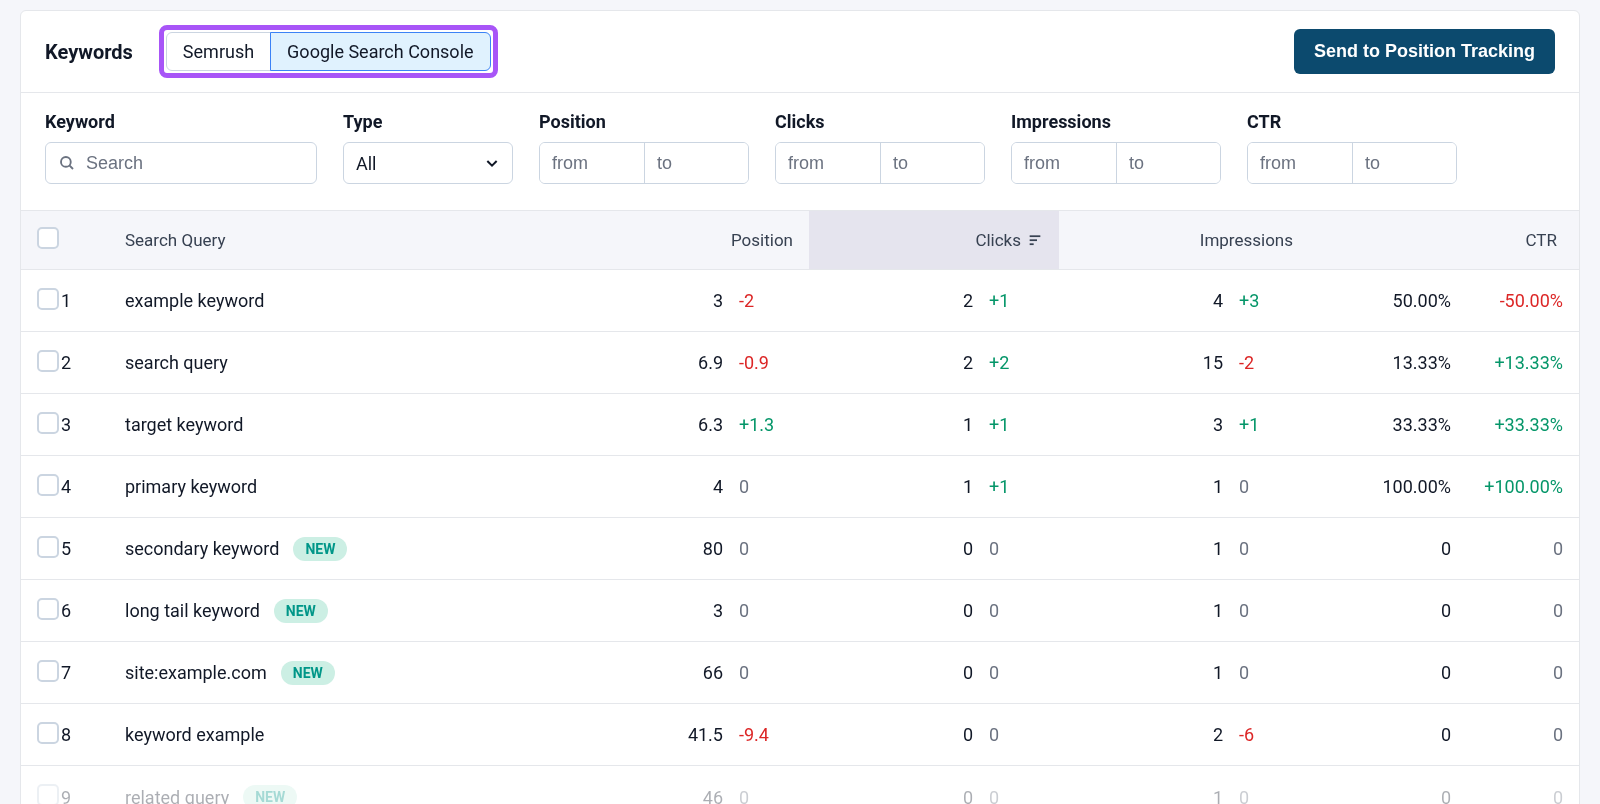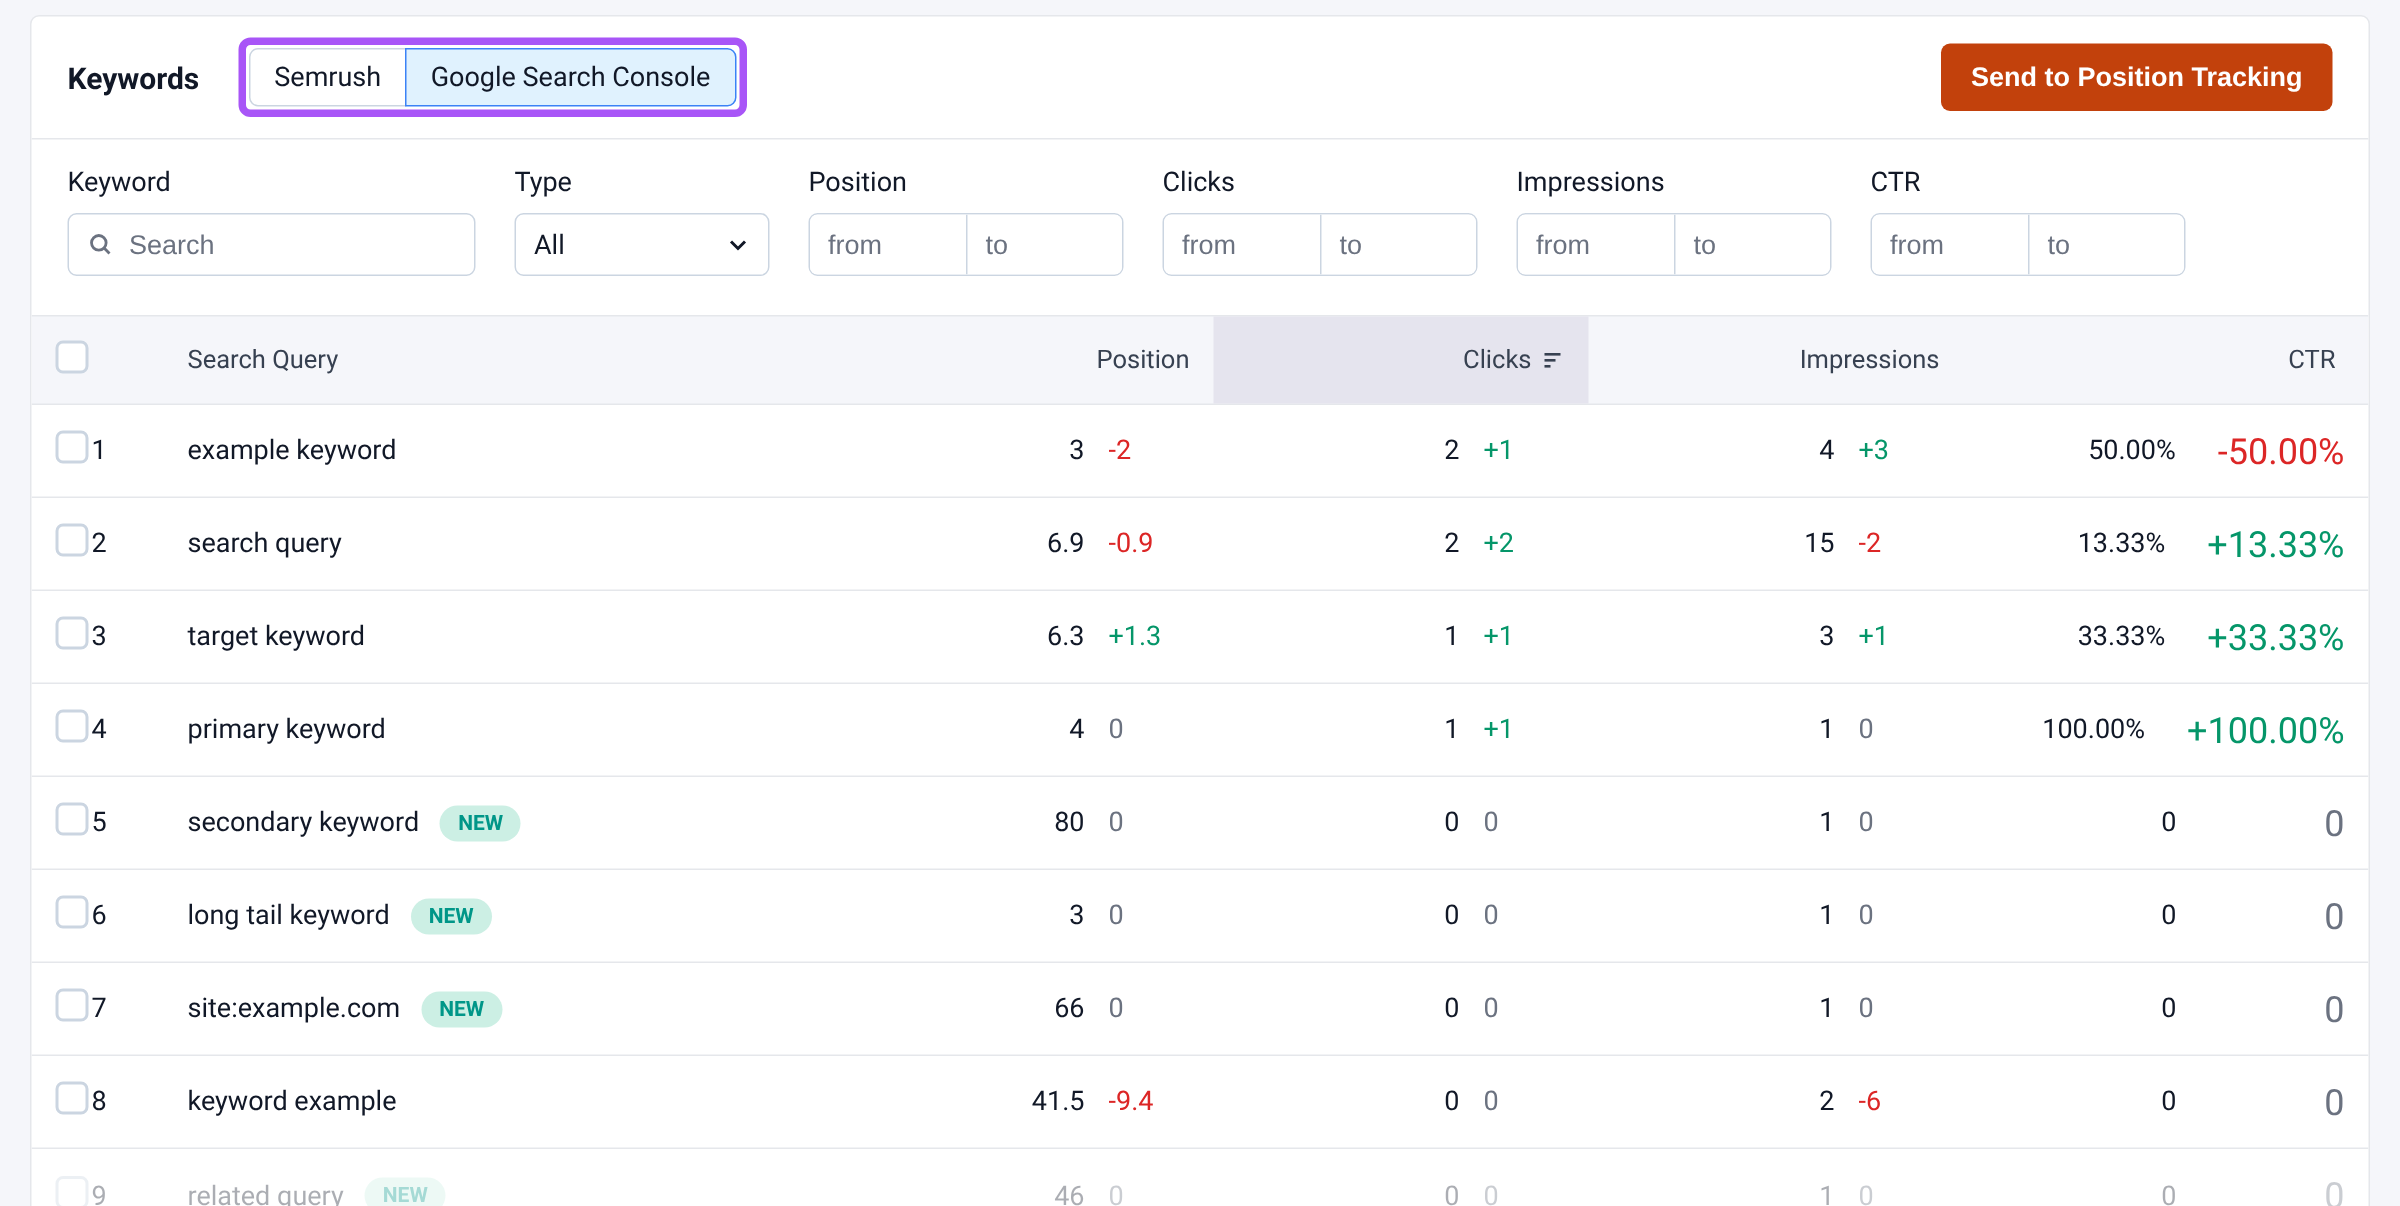--- a/index.html
+++ b/index.html
@@ -47,36 +47,36 @@
   .tab.left { border-top-right-radius: 0; border-bottom-right-radius: 0; }
   .tab.right { border-top-left-radius: 0; border-bottom-left-radius: 0; }
   .tab.active {
     background: #e0f2fe;
     border-color: #3b82f6;
     position: relative;
     z-index: 1;
   }
   .spacer { flex: 1; }
   .send-btn {
-    background: #c2410c;
+    background: #0c4a6e;
     color: #fff;
     font-weight: 700;
     font-size: 18px;
     border: none;
     border-radius: 6px;
     padding: 12px 20px;
     cursor: pointer;
   }
   .filters {
     display: flex;
     gap: 26px;
     padding: 18px 24px 26px 24px;
   }
   .fgroup { display: flex; flex-direction: column; gap: 10px; }
-  .flabel { font-size: 18px; color: #111827; }
+  .flabel { font-size: 18px; color: #111827; font-weight: bold; }
   .search-wrap {
     display: flex; align-items: center;
     border: 1px solid #cbd5e1; border-radius: 6px;
     height: 42px; width: 272px; padding: 0 12px;
     color: #9ca3af;
   }
   .search-wrap svg { margin-right: 10px; flex-shrink:0; }
   .search-wrap input {
     border: none; outline: none; font-size: 18px;
     width: 100%; color: #111827; background: transparent;
@@ -140,21 +140,21 @@
     display:flex; justify-content:flex-end; align-items:center;
     gap: 0; padding-right: 16px;
   }
   .pair .val { text-align:right; min-width:78px; font-size:18px; color:#111827; }
   .pair .delta { text-align:left; min-width:70px; padding-left:16px; font-size:18px; }
   .ctr-pair {
     display:flex; justify-content:flex-end; align-items:center;
     gap:12px; padding-right:0;
   }
   .ctr-pair .val { text-align:right; min-width:100px; font-size:18px; }
-  .ctr-pair .delta { text-align:right; min-width:100px; padding-left:16px; font-size:24px; }
+  .ctr-pair .delta { text-align:right; min-width:100px; padding-left:16px; font-size:18px; }
   .green { color:#059669; }
   .red { color:#dc2626; }
   .gray { color:#6b7280; }
   input[type=checkbox].cbx {
     width:22px; height:22px; border:2px solid #cbd5e1;
     border-radius:5px; appearance:none; cursor:pointer; background:#fff;
   }
 </style>
 </head>
 <body>

